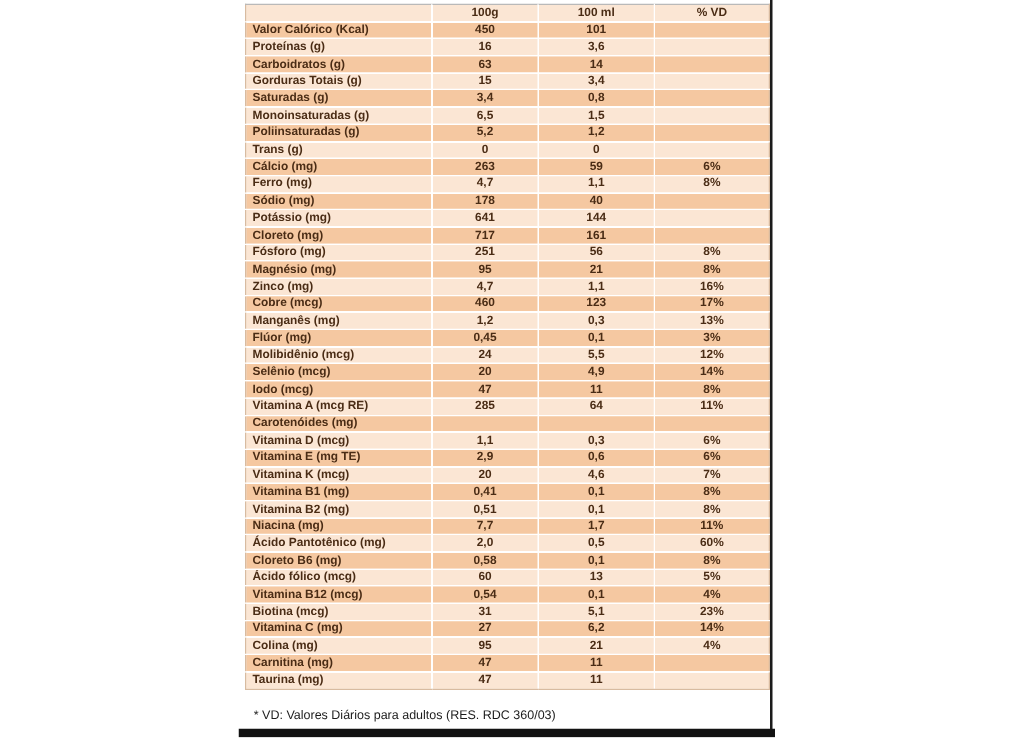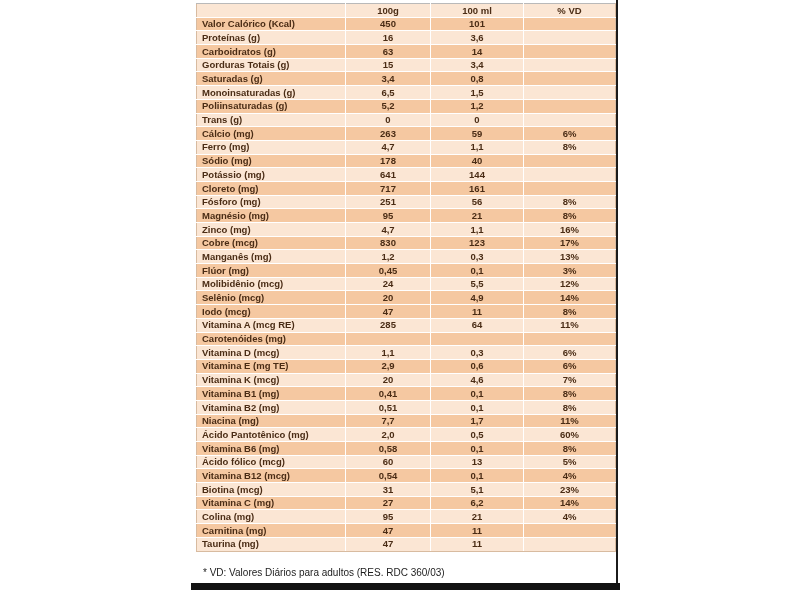--- a/index.html
+++ b/index.html
@@ -199,21 +199,21 @@
           <td>8%</td>
         </tr>
         <tr class="light">
           <td class="name">Zinco (mg)</td>
           <td>4,7</td>
           <td>1,1</td>
           <td>16%</td>
         </tr>
         <tr class="dark">
           <td class="name">Cobre (mcg)</td>
-          <td>830</td>
+          <td>460</td>
           <td>123</td>
           <td>17%</td>
         </tr>
         <tr class="light">
           <td class="name">Manganês (mg)</td>
           <td>1,2</td>
           <td>0,3</td>
           <td>13%</td>
         </tr>
         <tr class="dark">
@@ -288,21 +288,21 @@
           <td>1,7</td>
           <td>11%</td>
         </tr>
         <tr class="light">
           <td class="name">Ácido Pantotênico (mg)</td>
           <td>2,0</td>
           <td>0,5</td>
           <td>60%</td>
         </tr>
         <tr class="dark">
-          <td class="name">Vitamina B6 (mg)</td>
+          <td class="name">Cloreto B6 (mg)</td>
           <td>0,58</td>
           <td>0,1</td>
           <td>8%</td>
         </tr>
         <tr class="light">
           <td class="name">Ácido fólico (mcg)</td>
           <td>60</td>
           <td>13</td>
           <td>5%</td>
         </tr>

